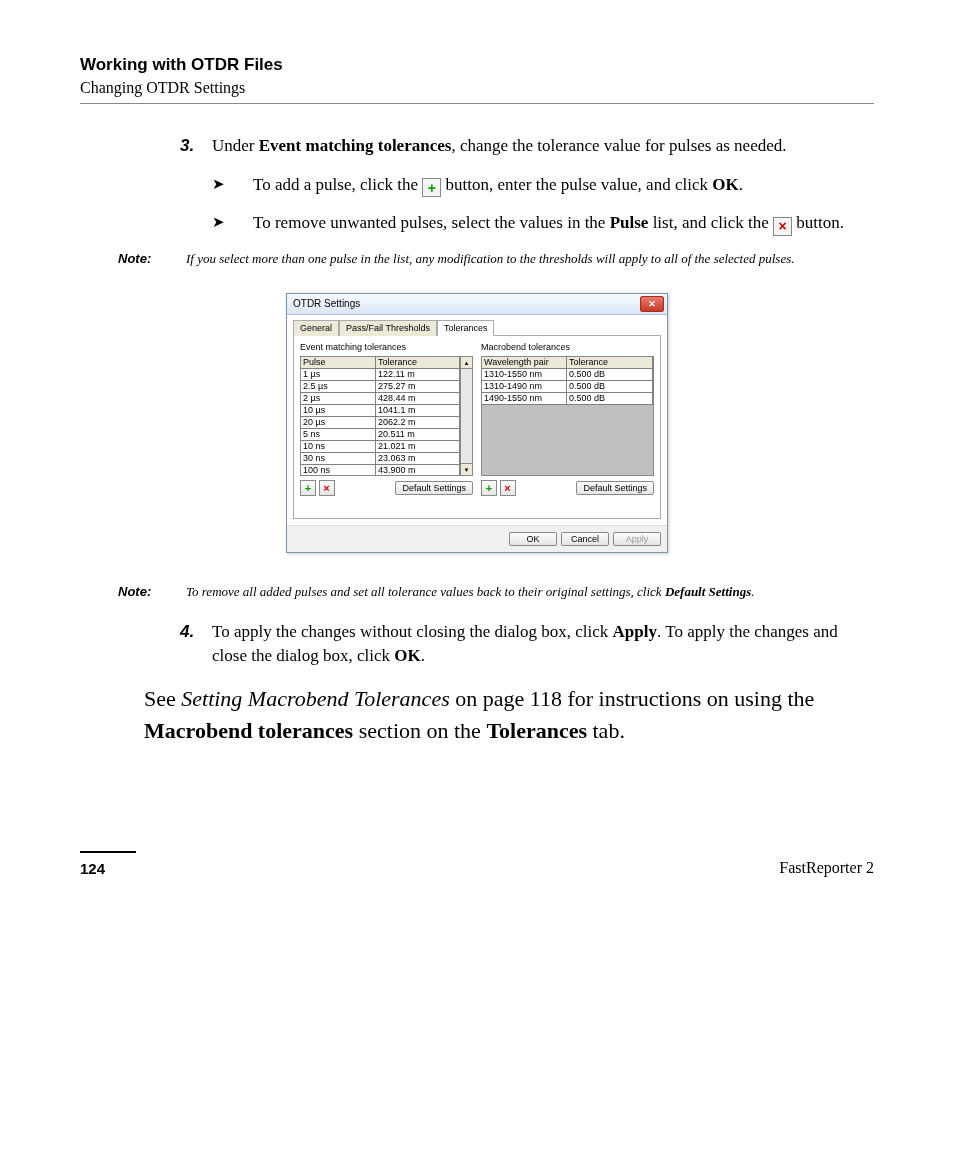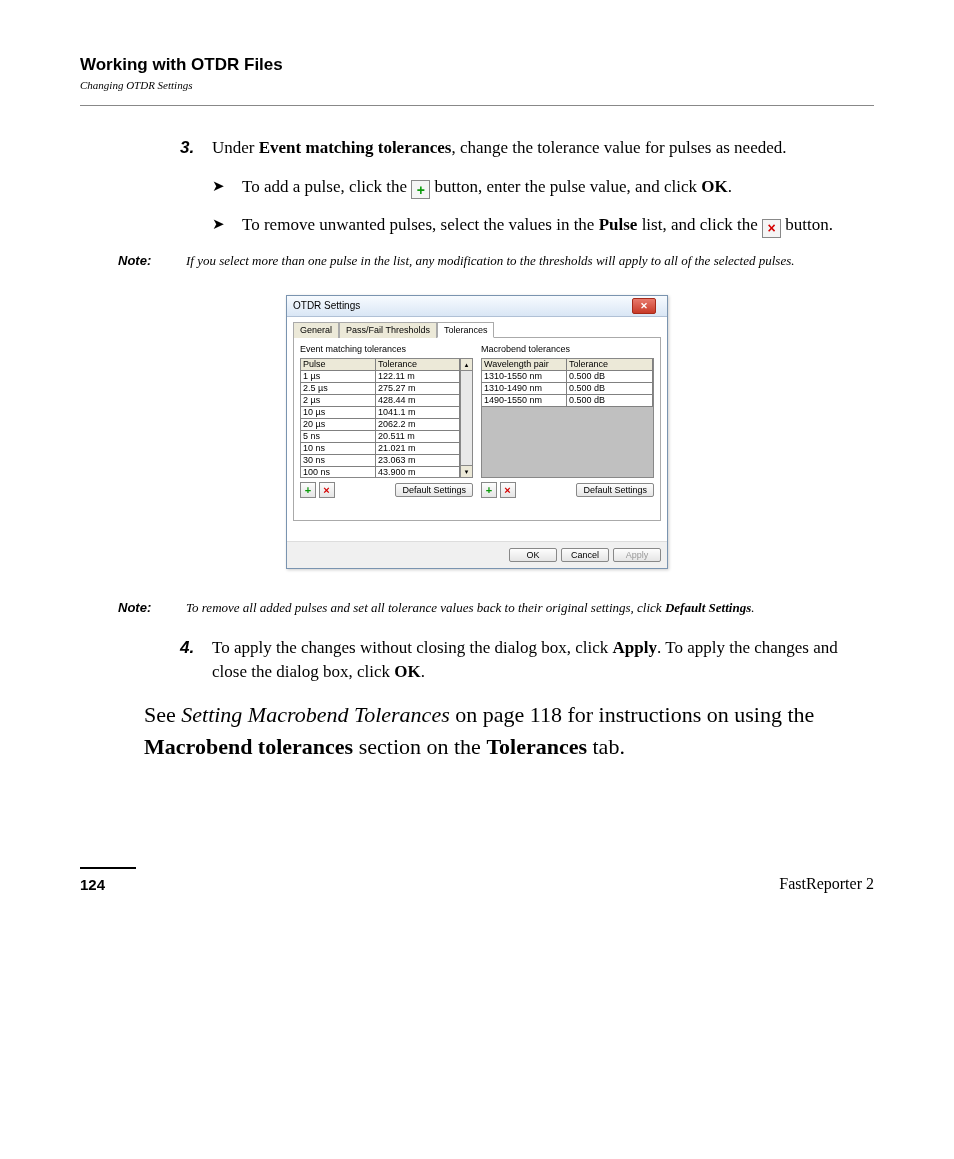--- a/index.html
+++ b/index.html
@@ -14,23 +14,22 @@
     padding: 55px 80px 40px 80px;
     box-sizing: border-box;
   }
   .header-title {
     font-family: Verdana, Arial, sans-serif;
     font-weight: bold;
     font-size: 17px;
     margin-bottom: 4px;
   }
   .header-sub {
-    font-style: italic;
-    font-size: 11px;
-    margin-bottom: 14px;
+    font-size: 16px;
+    margin-bottom: 6px;
   }
   .header-rule {
     border: none;
     border-top: 1px solid #888;
     margin: 0 0 30px 0;
   }
   .step-row {
     display: flex;
     margin-left: 100px;
     margin-bottom: 14px;
@@ -55,20 +54,21 @@
     line-height: 1.45;
   }
   .bullet-marker {
     width: 30px;
     flex-shrink: 0;
     font-size: 15px;
     padding-top: 1px;
   }
   .bullet-body {
     flex: 1;
+    margin-left: 11px;
   }
   .note-row {
     display: flex;
     margin-left: 38px;
     margin-bottom: 18px;
     margin-top: 12px;
     font-size: 13px;
     line-height: 1.45;
   }
   .note-label {
@@ -135,38 +135,38 @@
     font-size: 9px;
     background: #f0f0f0;
     box-shadow: 1px 1px 3px rgba(0,0,0,0.2);
   }
   .dialog-titlebar {
     display: flex;
     align-items: center;
     justify-content: space-between;
     background: linear-gradient(#f7fbff,#d9e6f5);
     border-bottom: 1px solid #b0c0d5;
-    padding: 2px 11px 2px 6px;
+    padding: 2px 3px 2px 6px;
     font-size: 10px;
   }
   .dialog-close {
     width: 22px;
     height: 14px;
     background: linear-gradient(#e87a6d,#c83a28);
     border: 1px solid #a52a1a;
     border-radius: 2px;
     color: #fff;
     font-size: 9px;
     display: flex;
     align-items: center;
     justify-content: center;
     font-weight: bold;
   }
   .dialog-body {
-    padding: 4px 6px 20px 6px;
+    padding: 4px 6px 6px 6px;
     background: #fff;
   }
   .tabs {
     display: flex;
     font-size: 9px;
     border-bottom: 1px solid #aaa;
   }
   .tab {
     border: 1px solid #aaa;
     border-bottom: none;

